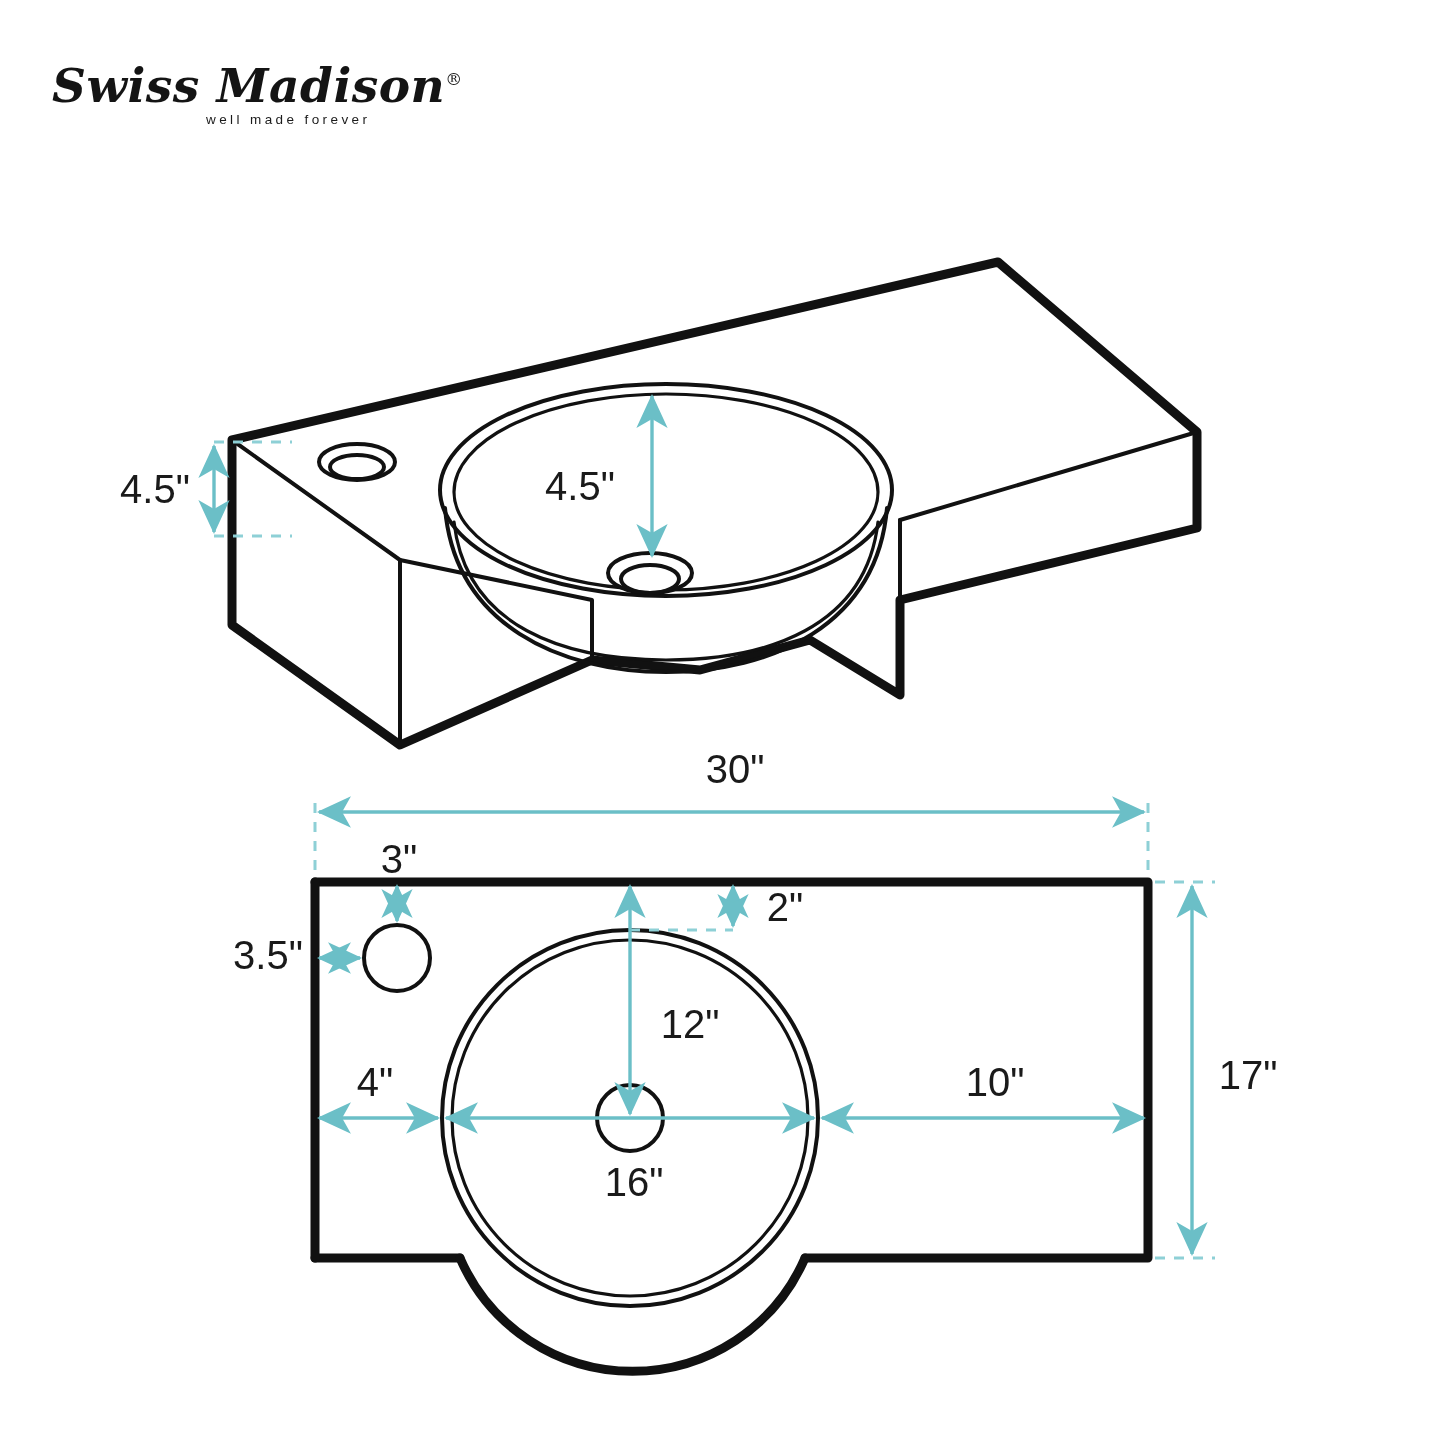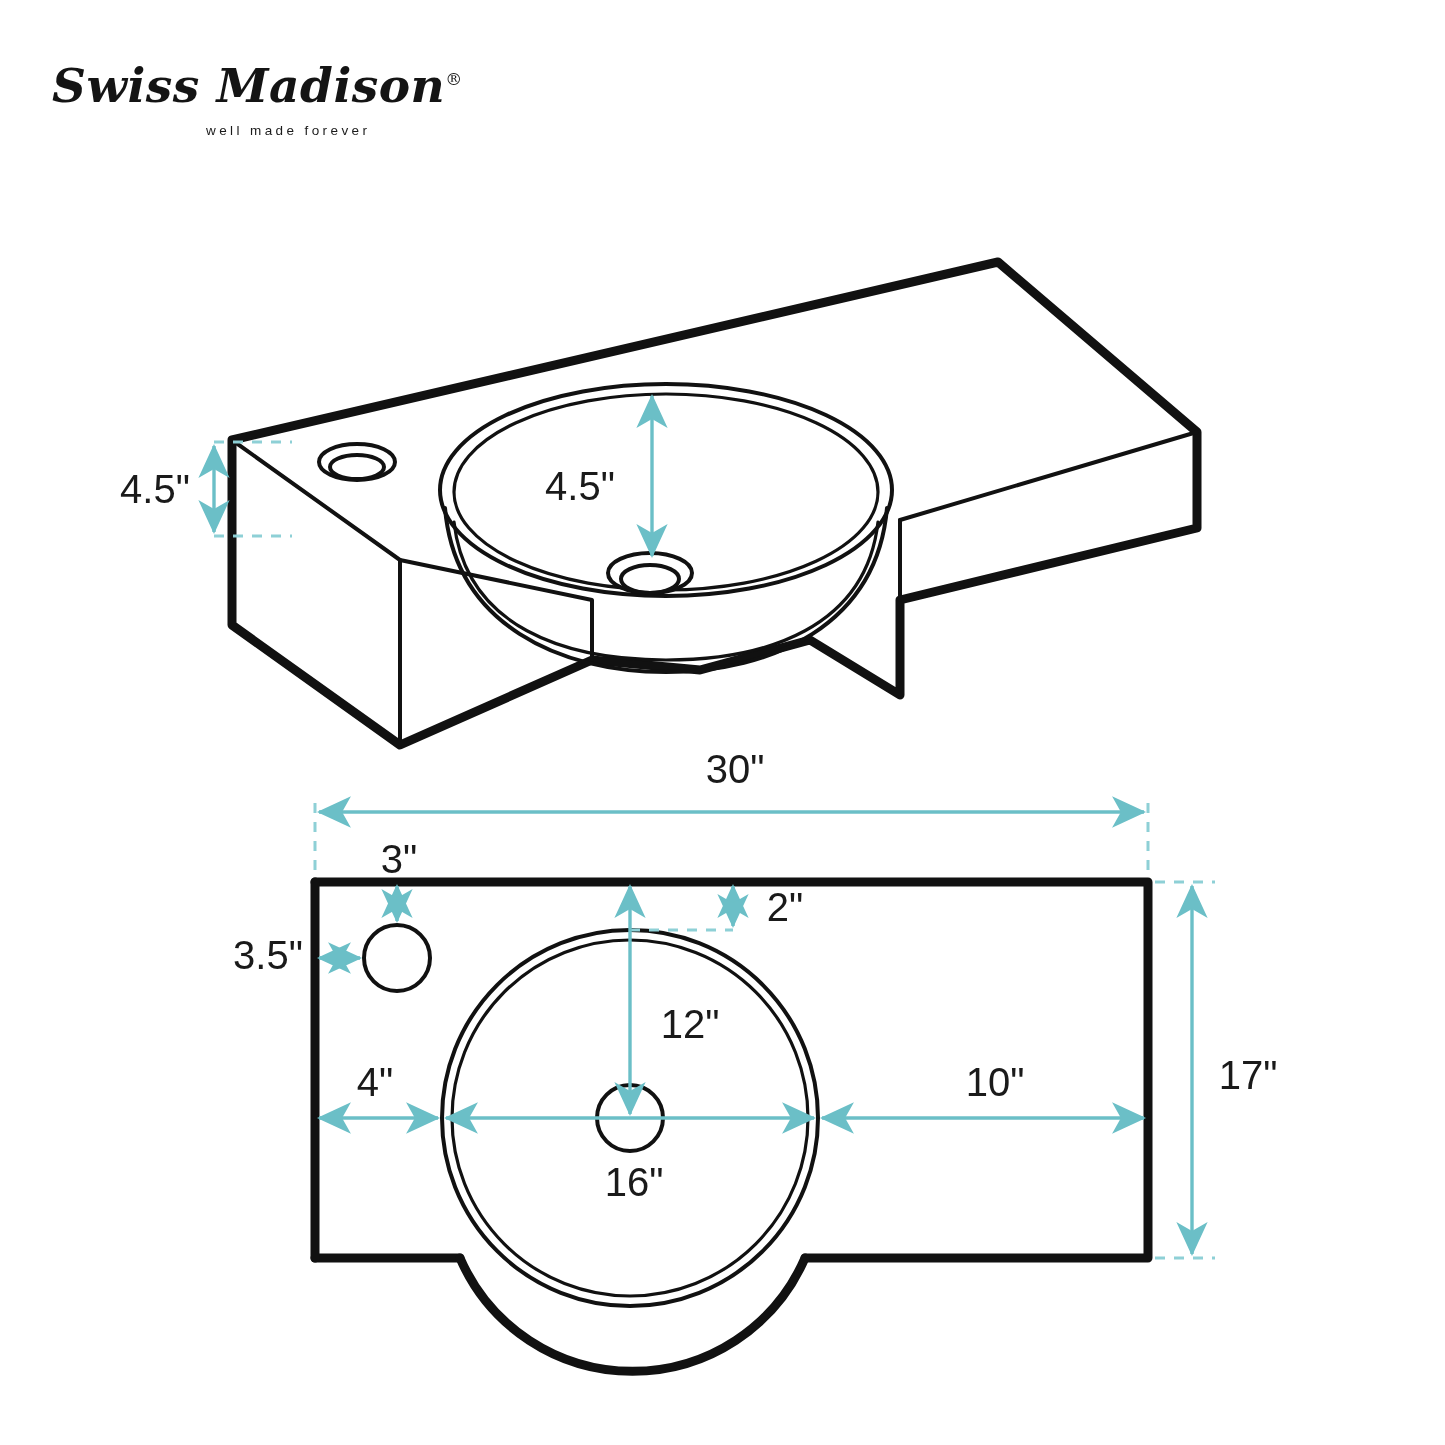--- a/index.html
+++ b/index.html
@@ -93,21 +93,21 @@
     font-size: 17px;
     vertical-align: super;
     font-style: normal;
     font-weight: 400;
   }
   .logo-tag {
     font-family: "Liberation Sans", sans-serif;
     font-size: 13.5px;
     letter-spacing: 3.4px;
     color: #1b1b1b;
-    margin-top: 14px;
+    margin-top: 3px;
     margin-left: 154px;
     white-space: nowrap;
   }
 </style>
 </head>
 <body>
 
 <div id="page">
 
   <div class="logo-wrap">

